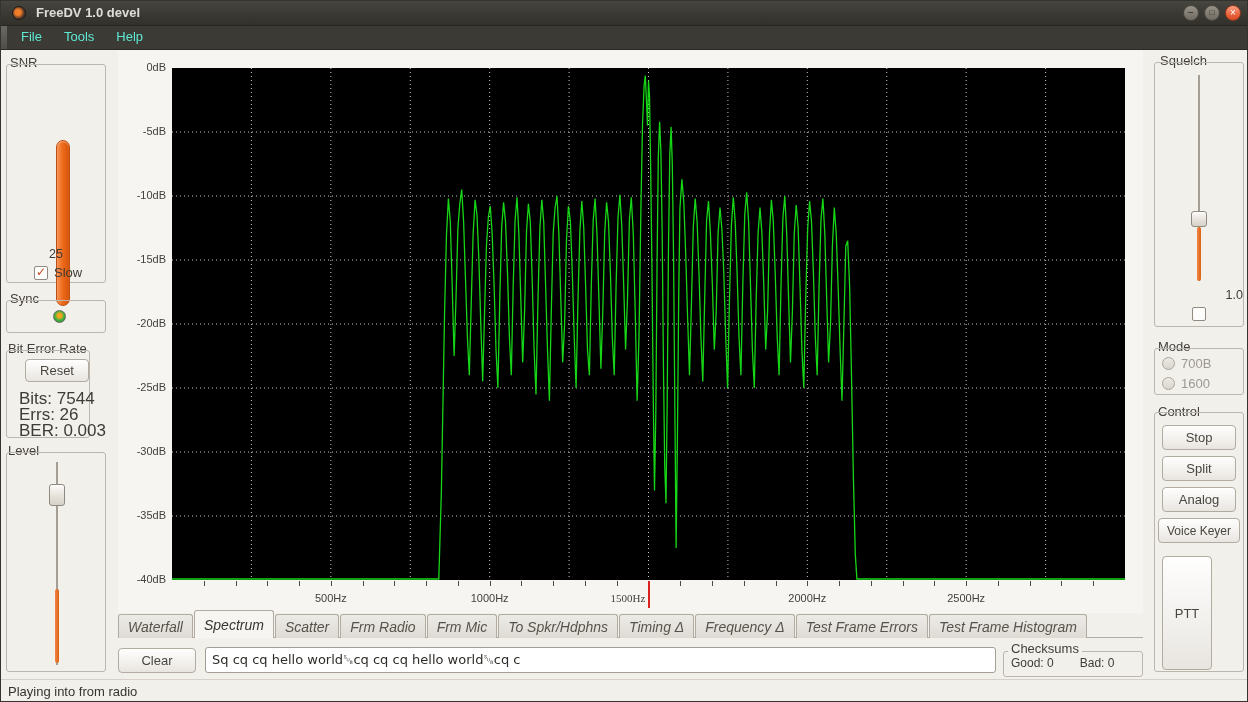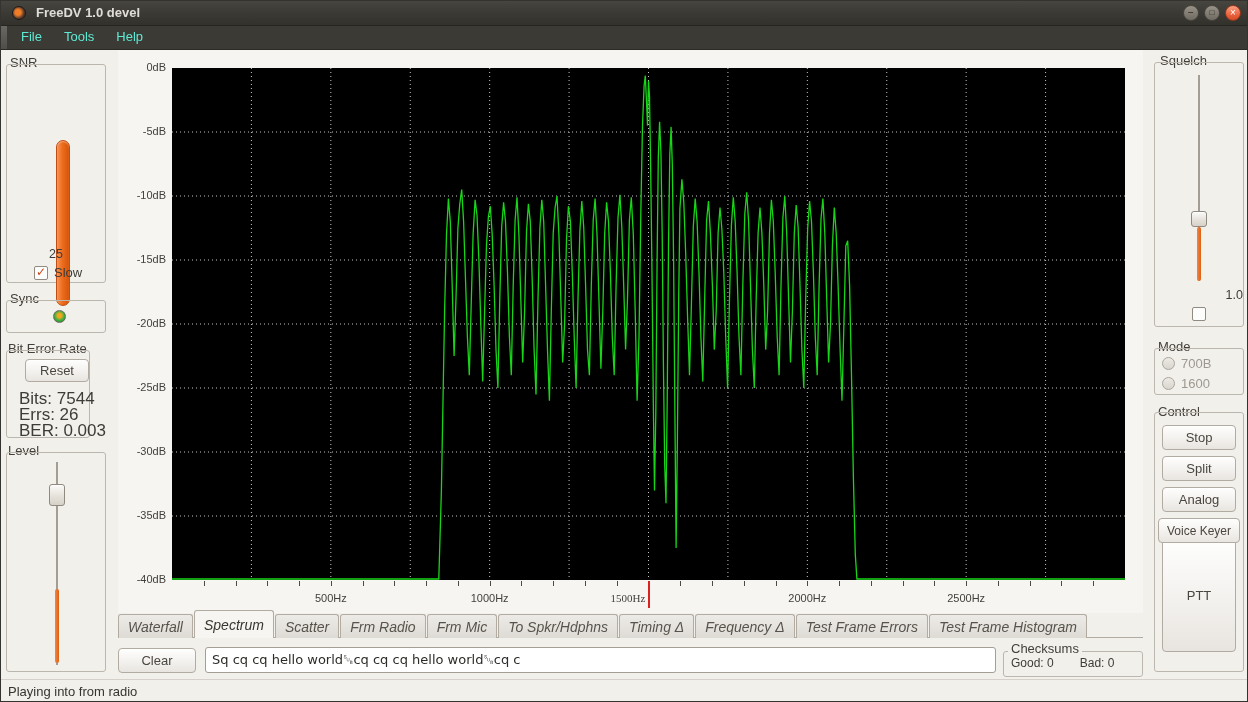--- a/index.html
+++ b/index.html
@@ -152,21 +152,21 @@
 <div class="grouplabel" style="left:1158px;top:339px;">Mode</div>
 <div class="groupbox" style="left:1154px;top:348px;width:90px;height:47px;" id="mode-panel">
     <span class="radio" style="left: 7px; top: 8px;"></span>
     <span class="dim-label" style="position: absolute; left: 26px; top: 7px;">700B</span>
     <span class="radio" style="left: 7px; top: 28px;"></span>
     <span class="dim-label" style="position: absolute; left: 26px; top: 27px; text-align: center;">1600</span>
   </div>
 
 <div class="grouplabel" style="left:1158px;top:404px;">Control</div>
 <div class="groupbox" style="left:1154px;top:412px;width:90px;height:260px;" id="control-panel">
-  <div class="btn" style="left:7px;top:125px;width:74px;height:114px;">PTT</div>
+  <div class="btn" style="left:7px;top:143px;width:50px;height:114px;">PTT</div>
 <div class="btn" style="left: 7px; top: 12px; width: 74px; height: 25px;">Stop</div>
     <div class="btn" style="left: 7px; top: 43px; width: 74px; height: 25px;">Split</div>
     <div class="btn" style="left: 7px; top: 74px; width: 74px; height: 25px;">Analog</div>
     <div class="btn" style="left: 3px; top: 105px; width: 82px; height: 25px; font-size: 12px;">Voice Keyer</div>
   </div>
 
 <div class="plot-panel">
   <div class="plot-area">
     <svg id="plot-svg" width="953" height="512" viewBox="0 0 953 512">
         <line x1="79.41666666666666" y1="0" x2="79.41666666666666" y2="512" stroke="#c6c6c6" stroke-width="1" stroke-dasharray="1 3"></line>

